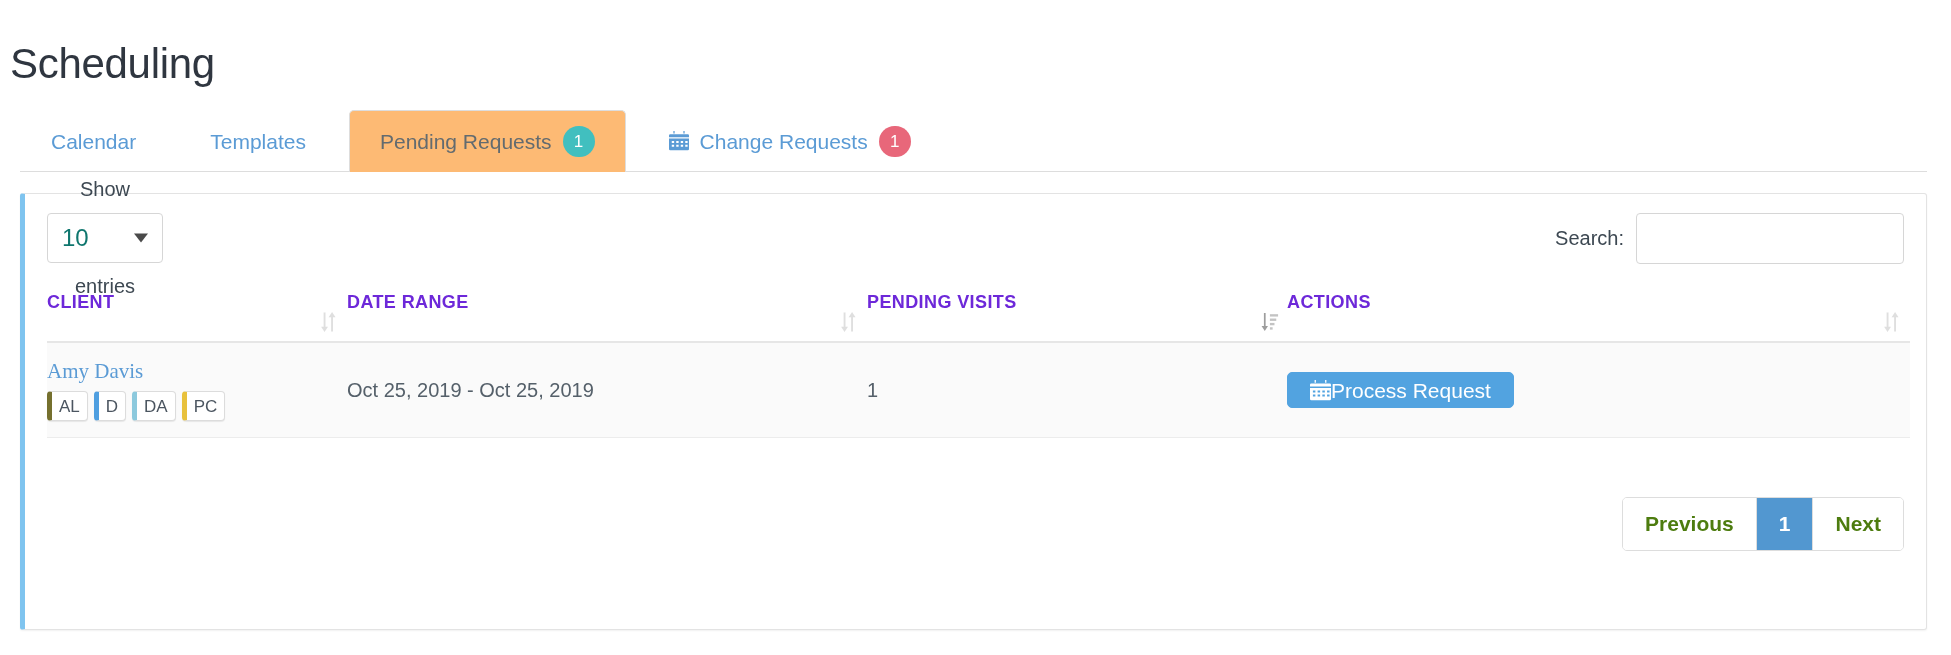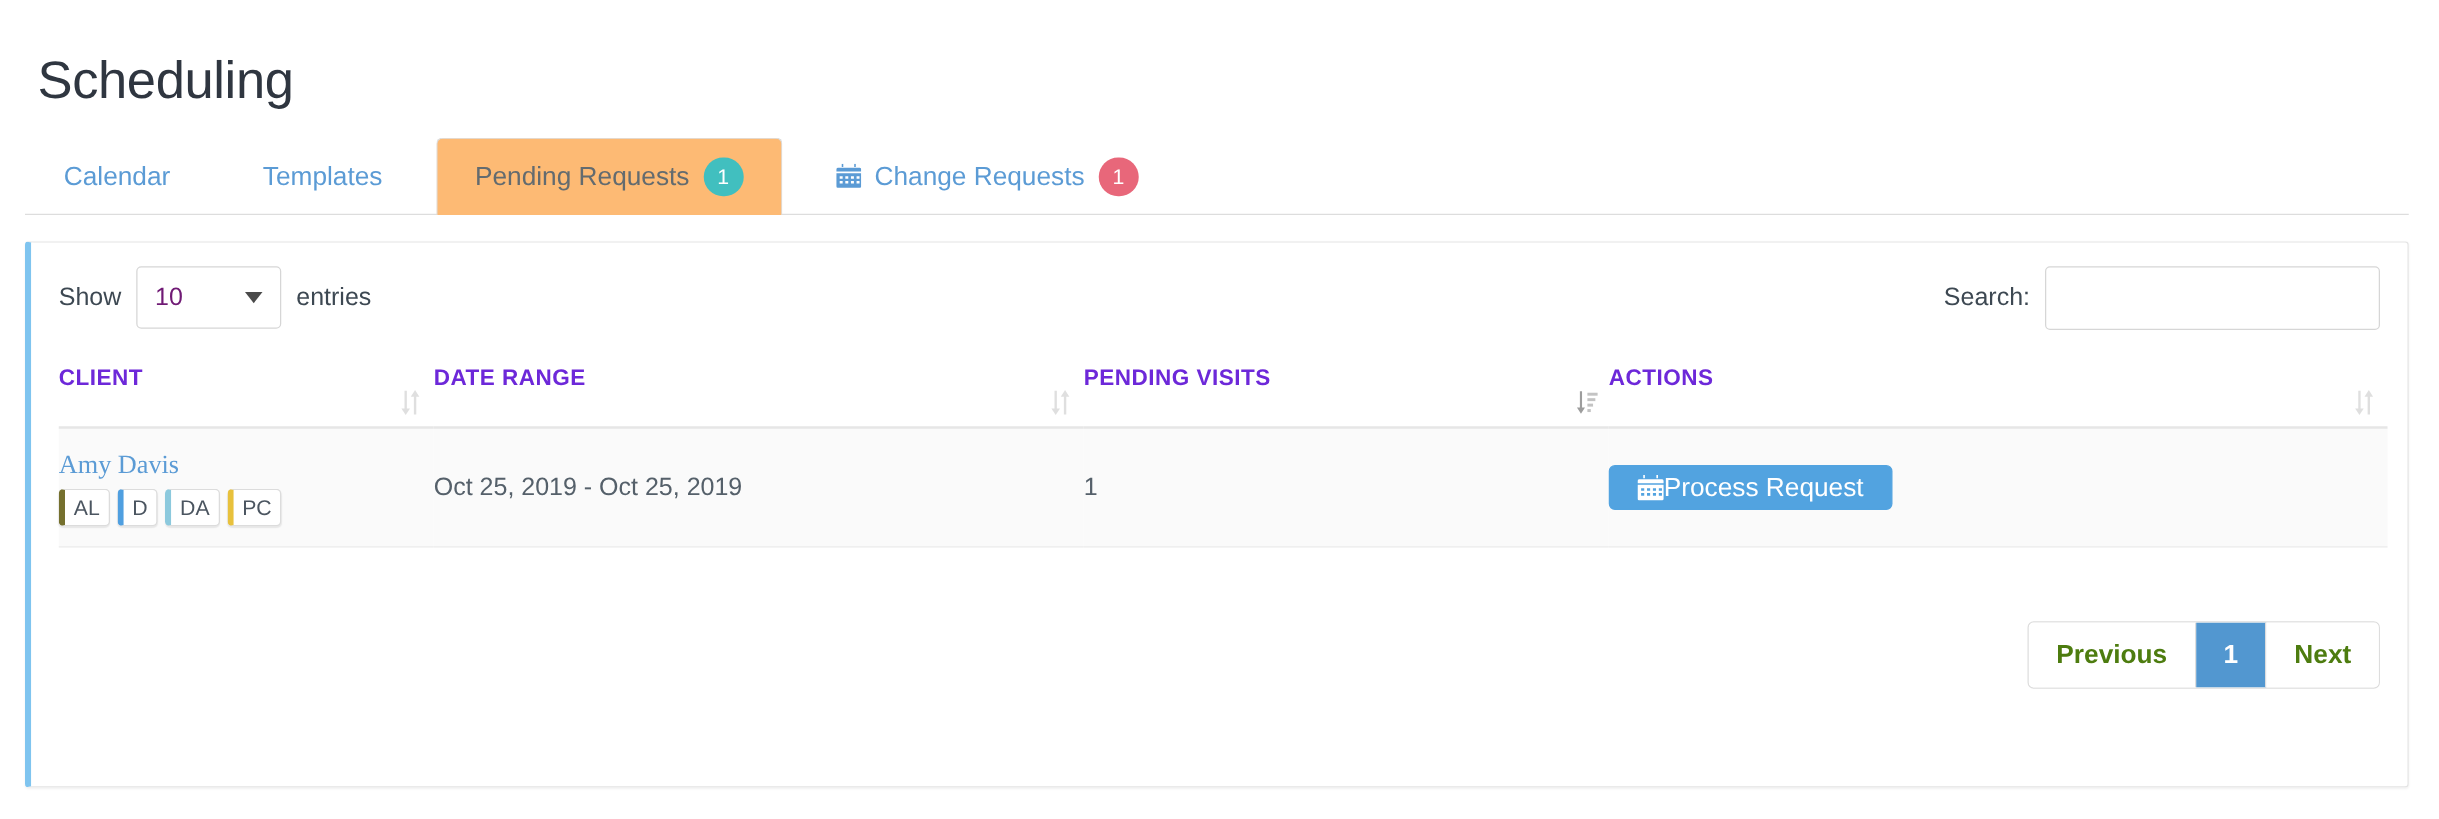--- a/index.html
+++ b/index.html
@@ -8,21 +8,21 @@
     width: 1951px; height: 655px;
     background: #ffffff;
     font-family: "Liberation Sans", sans-serif;
     -webkit-font-smoothing: antialiased;
   }
   .page { position: relative; width: 1951px; height: 655px; overflow: hidden; background:#fff; }
 
   
   .page-title {
     position: absolute;
-    left: 30px; top: 8px;
+    left: 10px; top: 8px;
     font-size: 42px;
     font-weight: 400;
     color: #2f3640;
     letter-spacing: -0.3px;
     line-height: 56px;
   }
 
   
   .tabs {
     position: absolute;
@@ -93,32 +93,32 @@
   .panel-inner { position: relative; width: 100%; height: 100%; padding: 0 22px; }
 
   
   .controls {
     position: relative;
     height: 88px;
     display: flex;
     align-items: center;
     justify-content: space-between;
   }
-  .length-box { display: flex; align-items: center; gap: 12px; font-size: 20px; color: #3d4852; }
+  .length-box { display: flex; align-items: center; gap: 12px; font-size: 20px; color: #3d4852; flex-direction: column; }
   .length-select {
     position: relative;
     width: 116px; height: 50px;
     border: 1px solid #d6d6d6;
     border-radius: 4px;
     background: #fff;
     display: flex;
     align-items: center;
     padding: 0 14px;
-    font-size: 20px;
-    color: #701a75;
+    font-size: 24px;
+    color: #0f766e;
     cursor: pointer;
   }
   .length-select .caret {
     position: absolute; right: 14px; top: 50%;
     transform: translateY(-50%);
     width: 0; height: 0;
     border-left: 7px solid transparent;
     border-right: 7px solid transparent;
     border-top: 9px solid #4a4a4a;
   }

